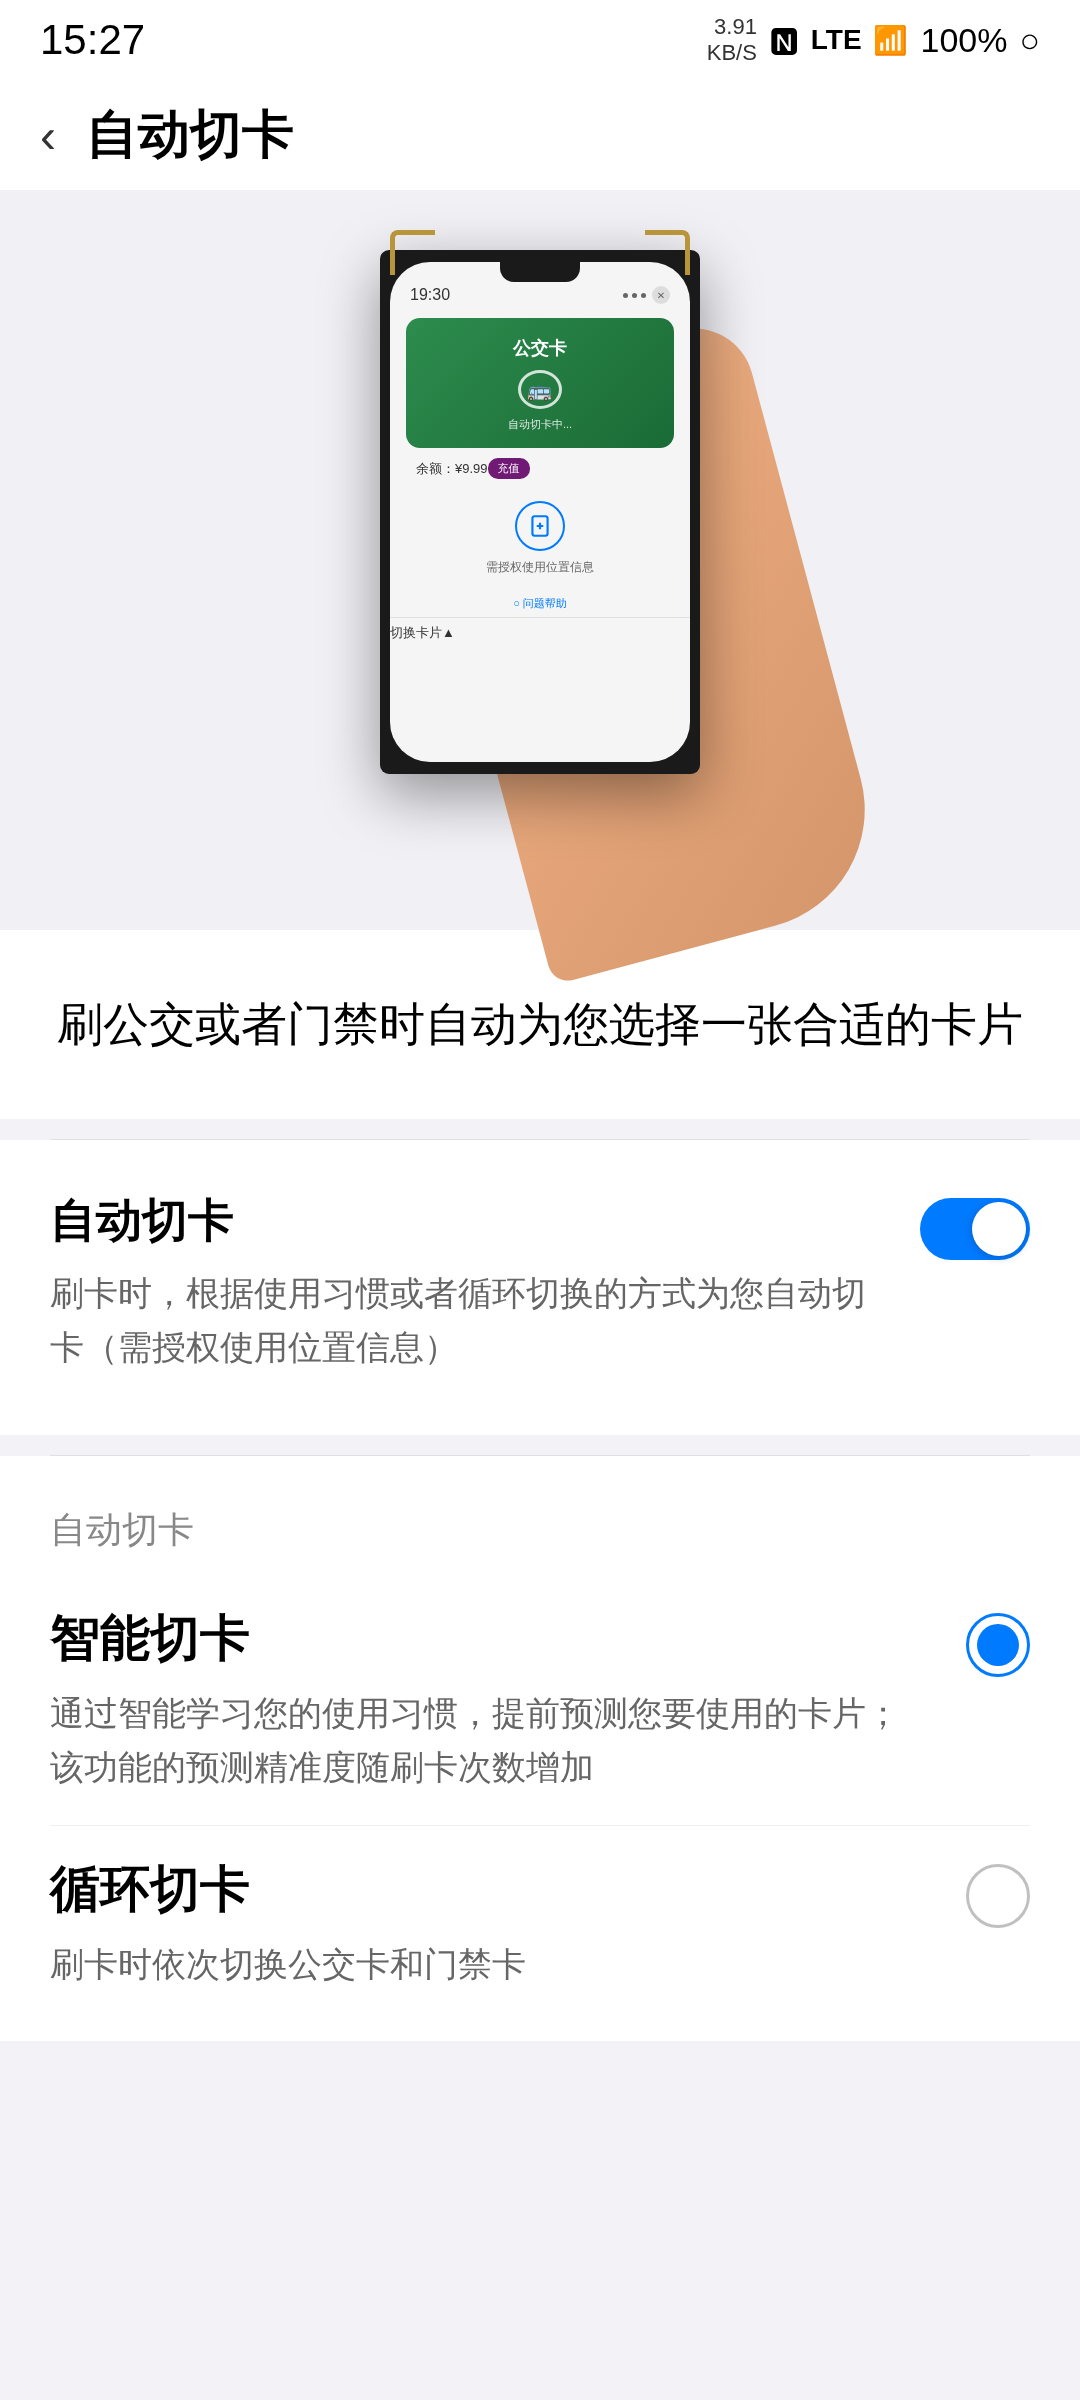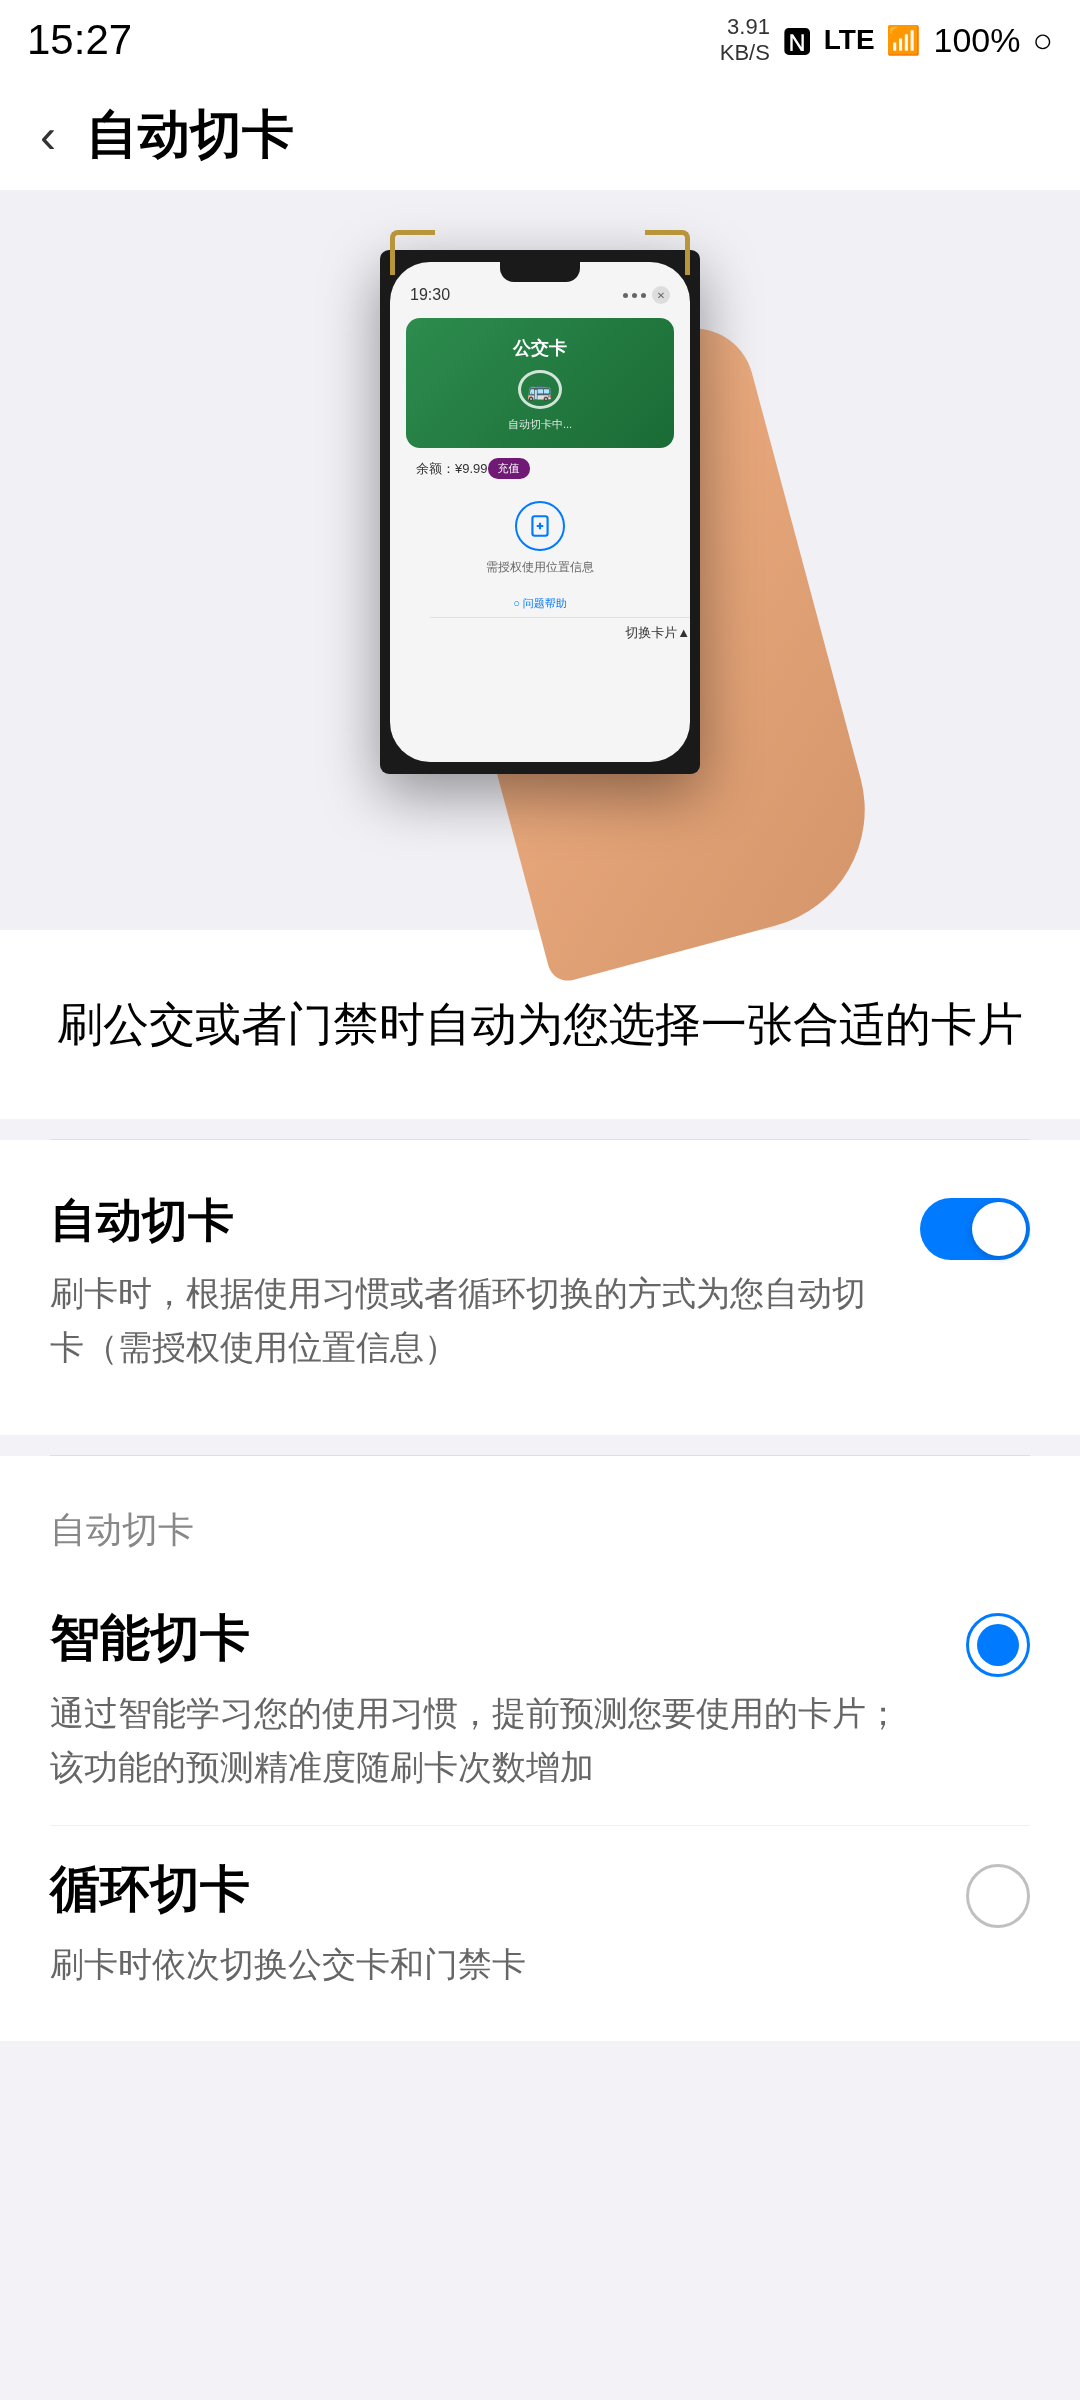--- a/index.html
+++ b/index.html
@@ -14,21 +14,21 @@
     }
 
     
     .status-bar {
       width: 100%;
       height: 80px;
       background: #ffffff;
       display: flex;
       align-items: center;
       justify-content: space-between;
-      padding: 0 27px;
+      padding: 0 40px;
     }
     .status-time {
       font-size: 42px;
       font-weight: 500;
       color: #000;
     }
     .status-icons {
       display: flex;
       align-items: center;
       gap: 12px;
@@ -240,26 +240,25 @@
     }
 
     .help-text {
       text-align: center;
       font-size: 11px;
       color: #007aff;
       padding: 12px 0 6px;
     }
 
     .switch-card-row {
-      text-align: right;
+      text-align: left;
       font-size: 13px;
       color: #333;
       padding: 6px 0;
       border-top: 1px solid #e0e0e0;
-      margin-left: 40px;
     }
 
     
     .description-section {
       background: #ffffff;
       padding: 60px 50px;
       text-align: center;
       margin-bottom: 20px;
     }
     .description-text {

